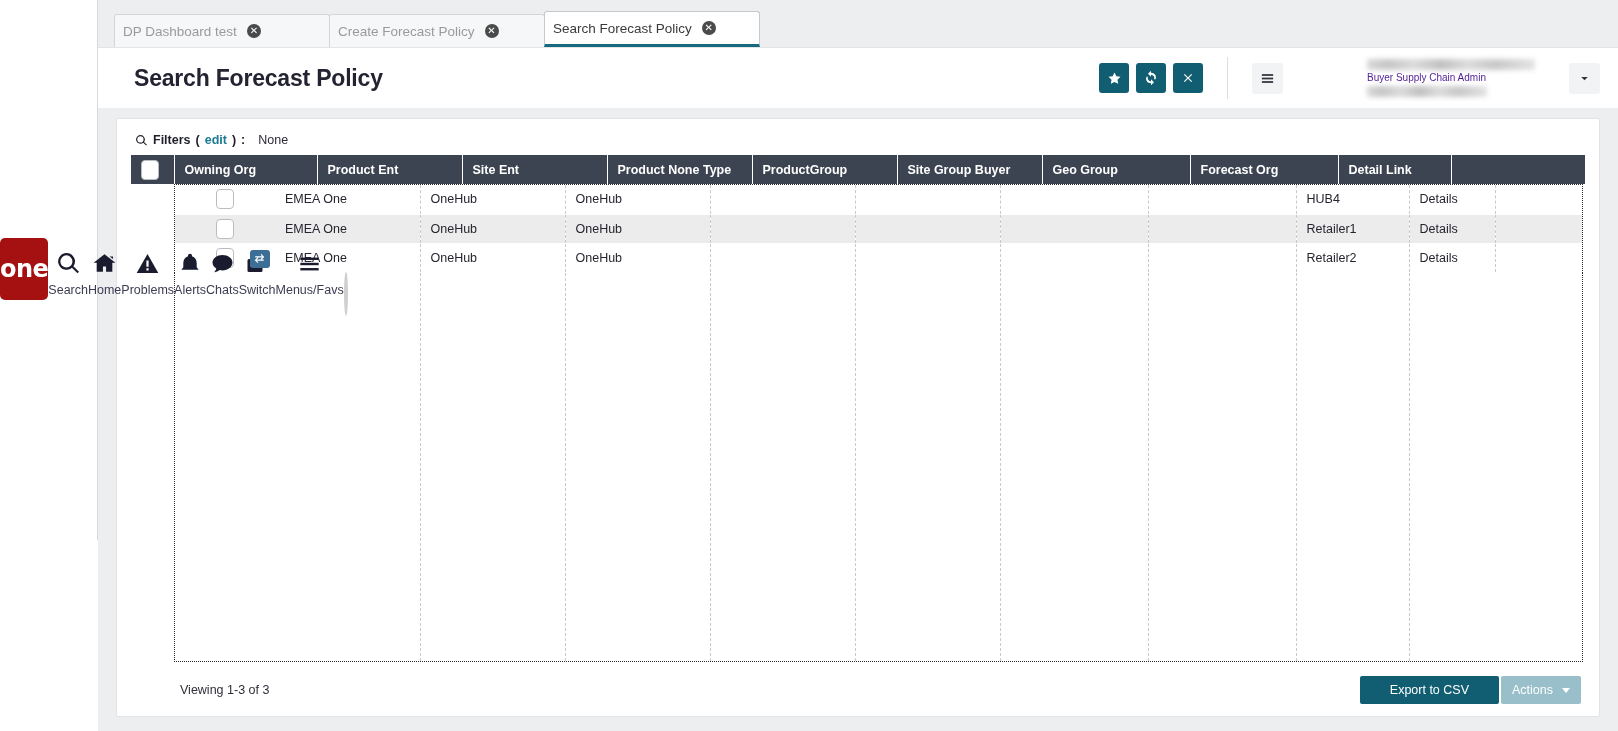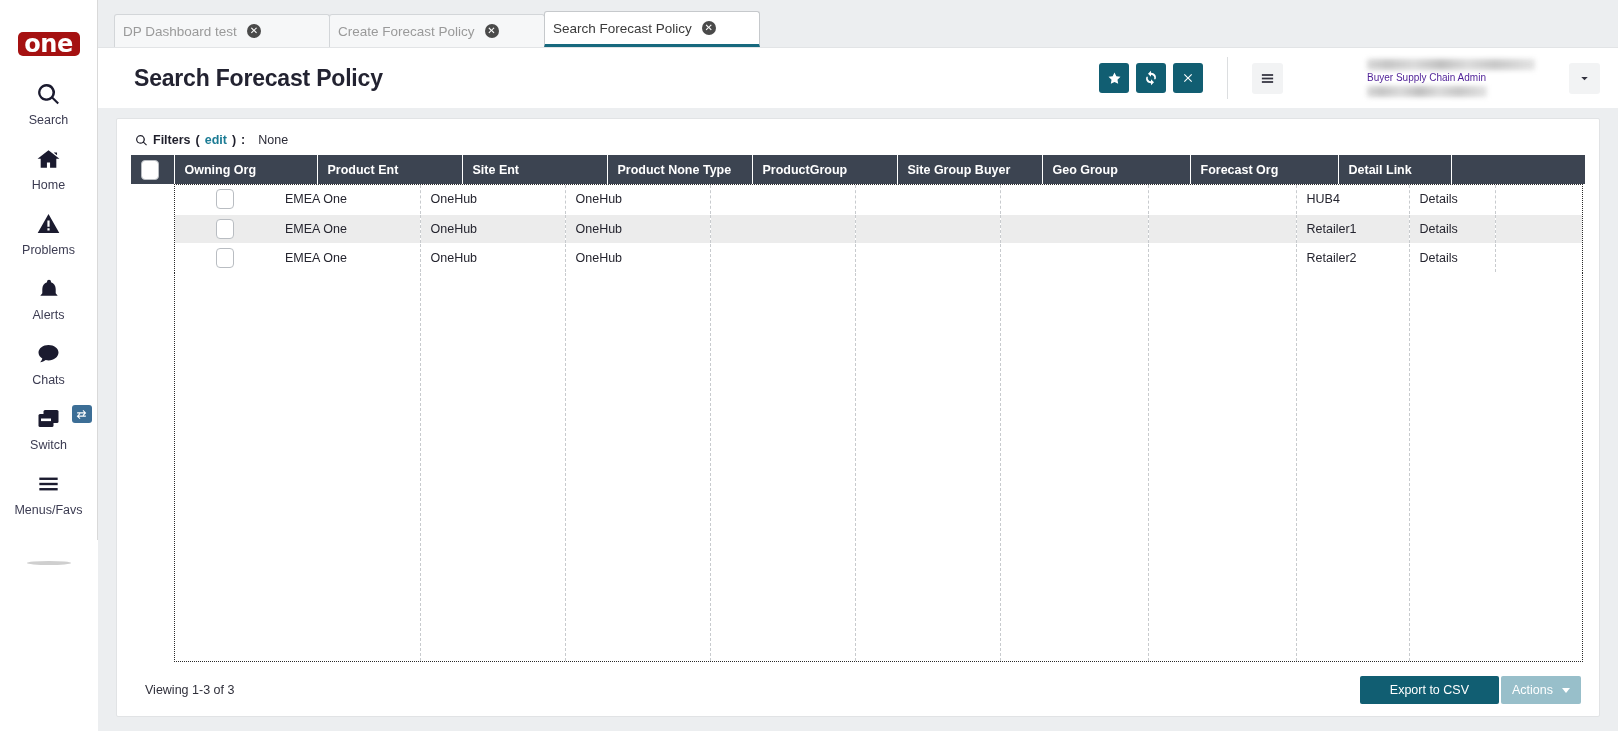--- a/index.html
+++ b/index.html
@@ -11,22 +11,22 @@
     background: #ffffff;
   }
 
   
   #app { display: flex; width: 1618px; height: 731px; }
 
   .rail {
     width: 98px; min-width: 98px; height: 540px;
     background: #ffffff;
     border-right: 1px solid #d9d9d9;
-    display: flex; flex-direction: column; align-items: center;
-    padding-top: 32px;
+    display: flex; align-items: center;
+    padding-top: 20px;
     position: relative;
     z-index: 5;
   }
   .brand-logo {
     width: 62px; height: 62px; border-radius: 5px;
     background: #a51111;
     display: flex; align-items: center; justify-content: center;
     margin-bottom: 22px;
   }
   .brand-logo span {
@@ -282,21 +282,21 @@
     top: 0; bottom: 0;
     border-left: 1px dashed #c8cbce;
   }
 
   
   .card-footer {
     display: flex; align-items: center;
     padding: 14px 4px 4px 14px;
     min-height: 42px;
   }
-  .viewing-text { font-size: 12.5px; color: #2f2f3a; }
+  .viewing-text { font-size: 12.5px; color: #2f2f3a; margin-left: 35px; }
   .footer-spacer { flex: 1; }
   .footer-btns { display: flex; align-items: stretch; gap: 2px; }
   .btn-csv {
     background: #115e72; color: #ffffff;
     border: none; border-radius: 2px;
     font-size: 12.5px; padding: 7px 30px;
     cursor: pointer; white-space: nowrap;
     font-family: "Liberation Sans", sans-serif;
   }
   .btn-actions {

